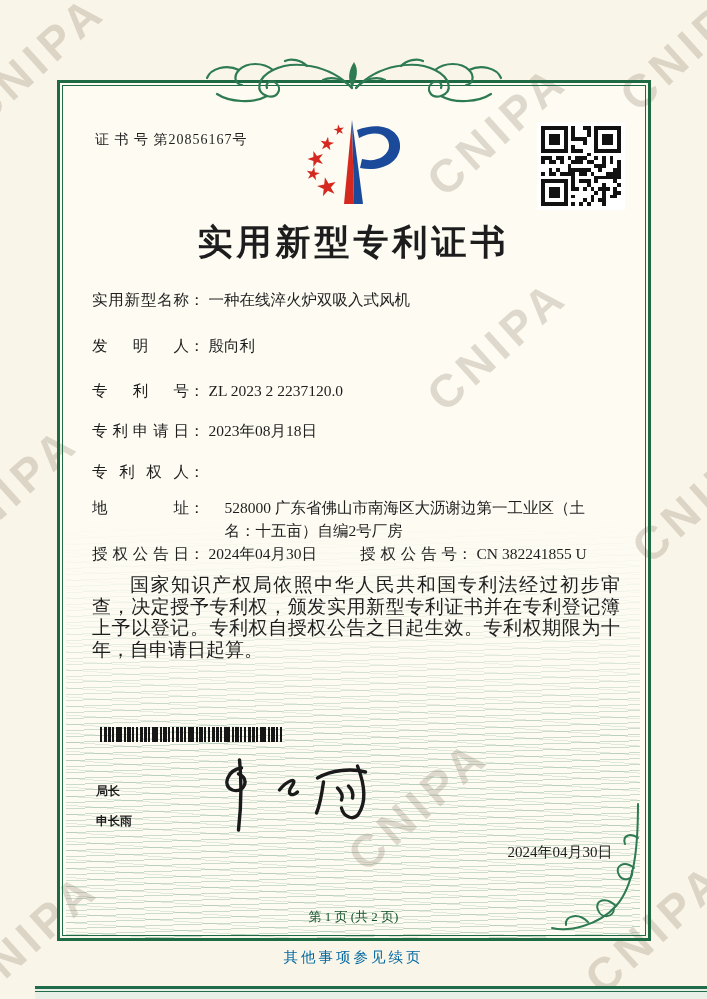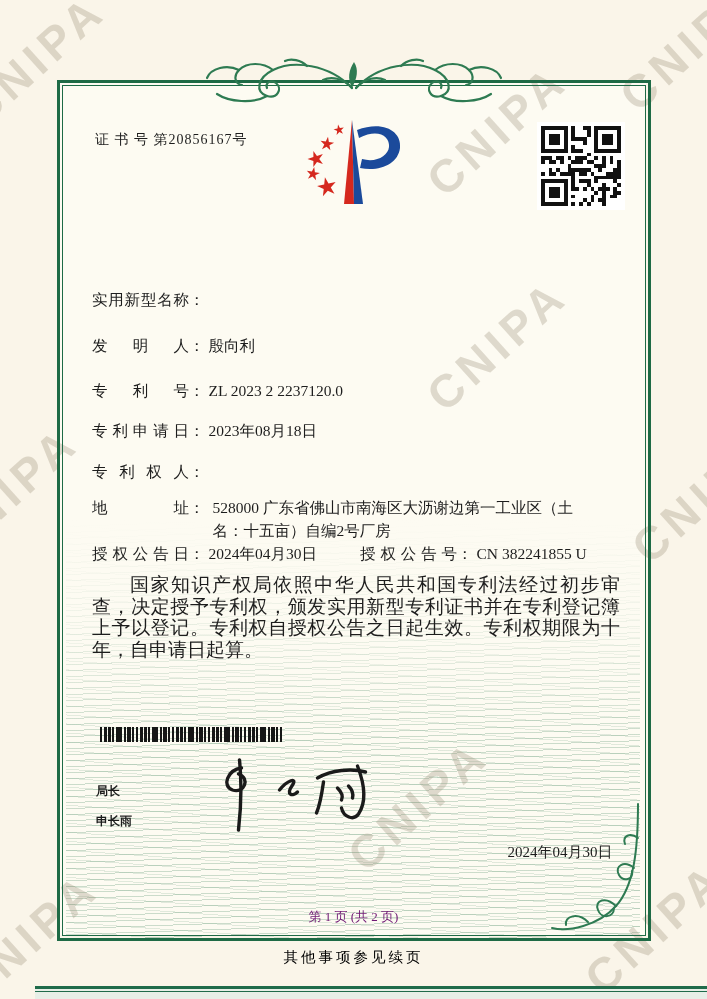--- a/index.html
+++ b/index.html
@@ -34,41 +34,41 @@
   .title{position:absolute;left:0;top:219px;width:100%;text-align:center;
       font-size:35px;font-weight:700;letter-spacing:4px;}
 
   .frow{position:absolute;left:92px;width:545px;display:flex;align-items:flex-start;
       font-size:15.5px;line-height:23px;}
   .fr1{top:288px;} .fr2{top:334px;} .fr3{top:379px;} .fr4{top:419px;}
   .fr5{top:460px;} .fr6{top:496px;} .fr7{top:542px;}
   .flabel{display:inline-flex;justify-content:space-between;width:97px;flex:none;}
   .colon{flex:none;}
   .fvalue{margin-left:4px;}
-  .fvalue-addr{display:inline-block;width:372px;margin-left:8px;vertical-align:top;}
+  .fvalue-addr{display:inline-block;width:372px;margin-left:20px;vertical-align:top;}
   .l2{margin-left:43px;}
 
   .paras{position:absolute;left:92px;top:574px;width:528px;font-size:19px;line-height:21.5px;text-align:justify;}
   .paras p{margin:0 0 4px 0;text-indent:2em;}
 
   .barcode{position:absolute;left:100px;top:727px;width:183px;height:15px;
     background-image:
       repeating-linear-gradient(90deg,#161616 0 2px,transparent 2px 4px),
       repeating-linear-gradient(90deg,#161616 0 1px,transparent 1px 6px),
       repeating-linear-gradient(90deg,#161616 0 2px,transparent 2px 9px);}
 
   .signer-title{position:absolute;left:96px;top:783px;font-family:"Liberation Sans",sans-serif;
       font-weight:700;font-size:12px;}
   .signer-name{position:absolute;left:96px;top:813px;font-family:"Liberation Sans",sans-serif;
       font-weight:700;font-size:12px;}
   .sig{position:absolute;left:182px;top:756px;width:215px;height:80px;}
   .issue-date{position:absolute;left:460px;top:843px;width:200px;text-align:center;font-size:15px;}
-  .page-info{position:absolute;left:0;top:908px;width:100%;text-align:center;font-size:13px;color:#701a75;}
+  .page-info{position:absolute;left:0;top:908px;width:100%;text-align:center;font-size:13px;color:#14532d;}
   .cont-note{position:absolute;left:0;top:948px;width:100%;text-align:center;font-size:14.5px;
-      letter-spacing:3px;color:#000000;}
+      letter-spacing:3px;color:#0369a1;}
 
   .top-orn{position:absolute;left:50%;top:52px;transform:translateX(-50%);z-index:6;}
   .corner-orn{position:absolute;left:548px;top:798px;z-index:6;}
 
   .next-edge{position:absolute;left:35px;top:986px;width:672px;height:13px;
       border-top:3px solid #1f6b4a;background:#e7efe7;z-index:7;}
   .next-edge::before{content:"";position:absolute;left:0;right:0;top:2px;border-top:1px solid #1f6b4a;}
 </style>
 </head>
 <body>
@@ -255,31 +255,33 @@
           <rect x="13" y="19" width="1" height="1" fill="#111"></rect>
           <rect x="15" y="19" width="1" height="1" fill="#111"></rect>
           <rect x="16" y="19" width="1" height="1" fill="#111"></rect>
           <rect x="8" y="20" width="1" height="1" fill="#111"></rect>
           <rect x="10" y="20" width="1" height="1" fill="#111"></rect>
           <rect x="12" y="20" width="1" height="1" fill="#111"></rect>
           <rect x="16" y="20" width="1" height="1" fill="#111"></rect>
         </svg>
     </div>
 
+    <div class="title">实用新型专利证书</div>
 
     <div class="frow fr1">
       <span class="flabel">
           <span>实</span>
           <span>用</span>
           <span>新</span>
           <span>型</span>
           <span>名</span>
           <span>称</span>
         </span>
         <span class="colon">：</span>
+        <span class="fvalue">一种在线淬火炉双吸入式风机</span>
     </div>
     <div class="frow fr2">
       <span class="flabel">
           <span>发</span>
           <span>明</span>
           <span>人</span>
         </span>
         <span class="colon">：</span>
         <span class="fvalue">殷向利</span>
     </div>

